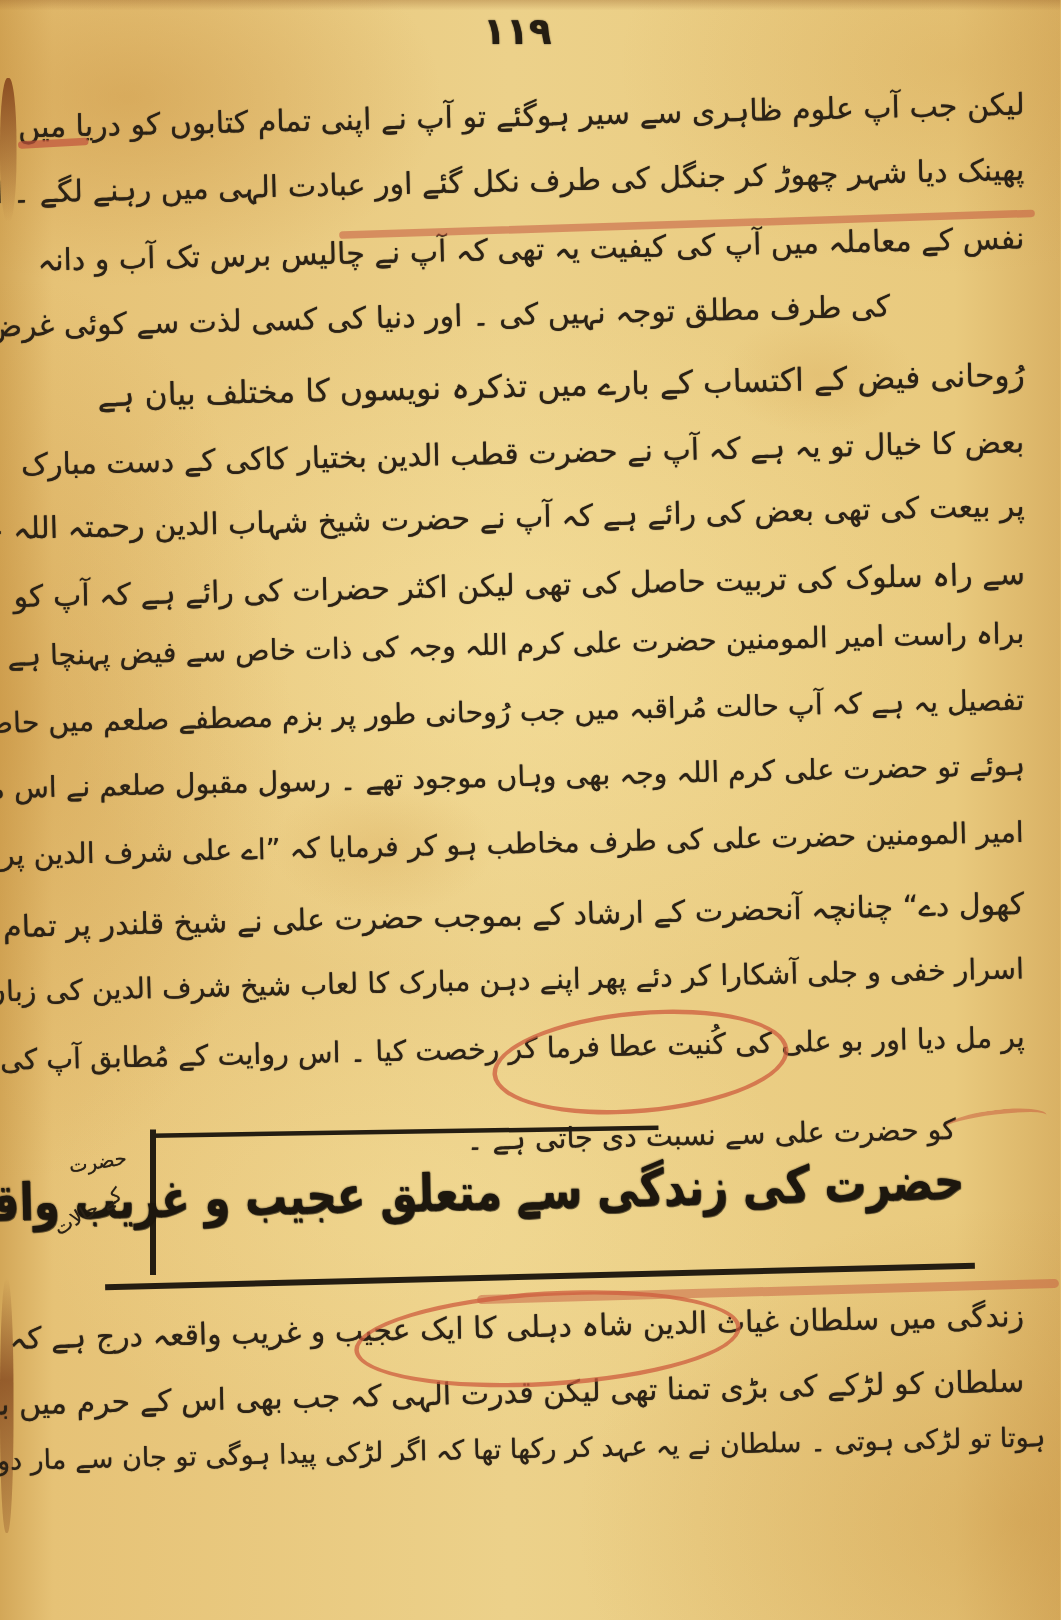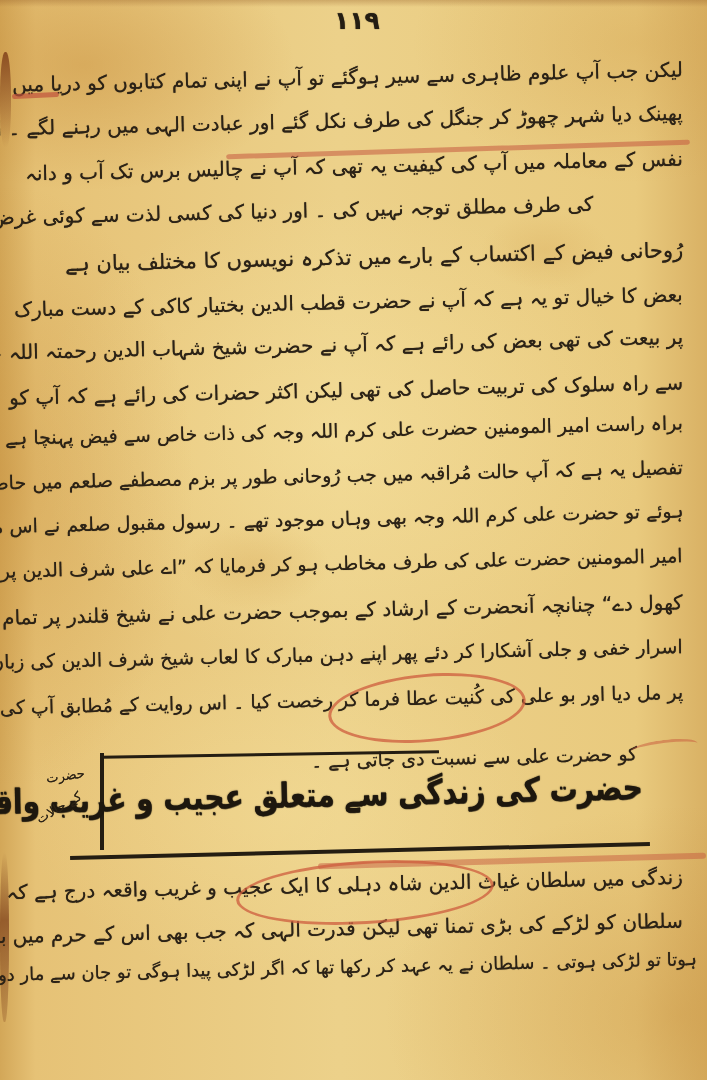--- a/index.html
+++ b/index.html
@@ -35,21 +35,20 @@
     position:absolute;direction:rtl;white-space:nowrap;
     color:#2b2216;font-size:20px;line-height:1.3;
     text-shadow:0 0 .7px rgba(43,34,22,.85);
     transform:rotate(-1.3deg);transform-origin:center;
     right:24px;
   }
   #page-number{
     position:absolute;left:322px;top:6px;color:#241d12;
     font-size:25px;font-weight:bold;letter-spacing:2px;
     text-shadow:0 0 1px rgba(36,29,18,.9);
-    margin-left:12px;
   }
   #section-heading{
     position:absolute;right:64px;top:779px;direction:rtl;white-space:nowrap;
     color:#1d170e;font-size:28px;font-weight:bold;
     text-shadow:0 0 1.2px rgba(29,23,14,.95), .5px .5px 0 rgba(29,23,14,.6);
     transform:rotate(-1.3deg) scaleY(1.22);transform-origin:center;
   }
   .margin-note{
     position:absolute;direction:rtl;color:#2b2216;font-size:13px;white-space:nowrap;
     text-shadow:0 0 .5px rgba(43,34,22,.8);

